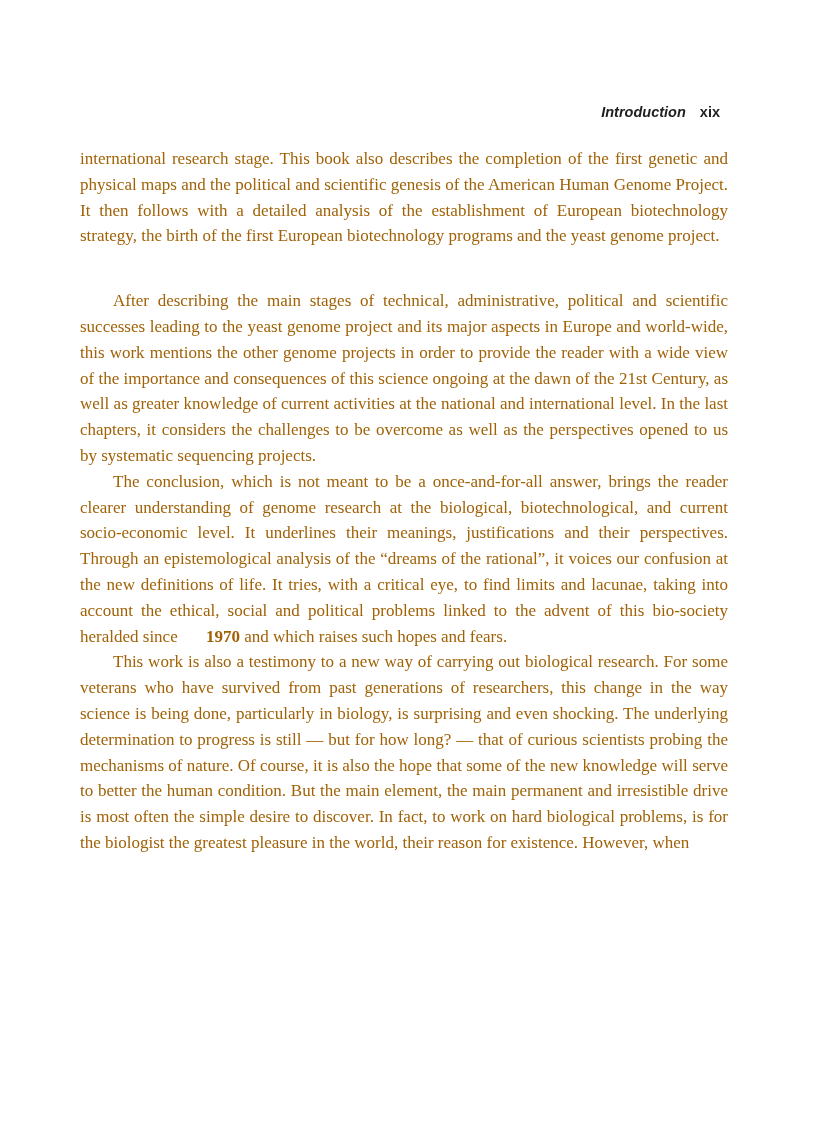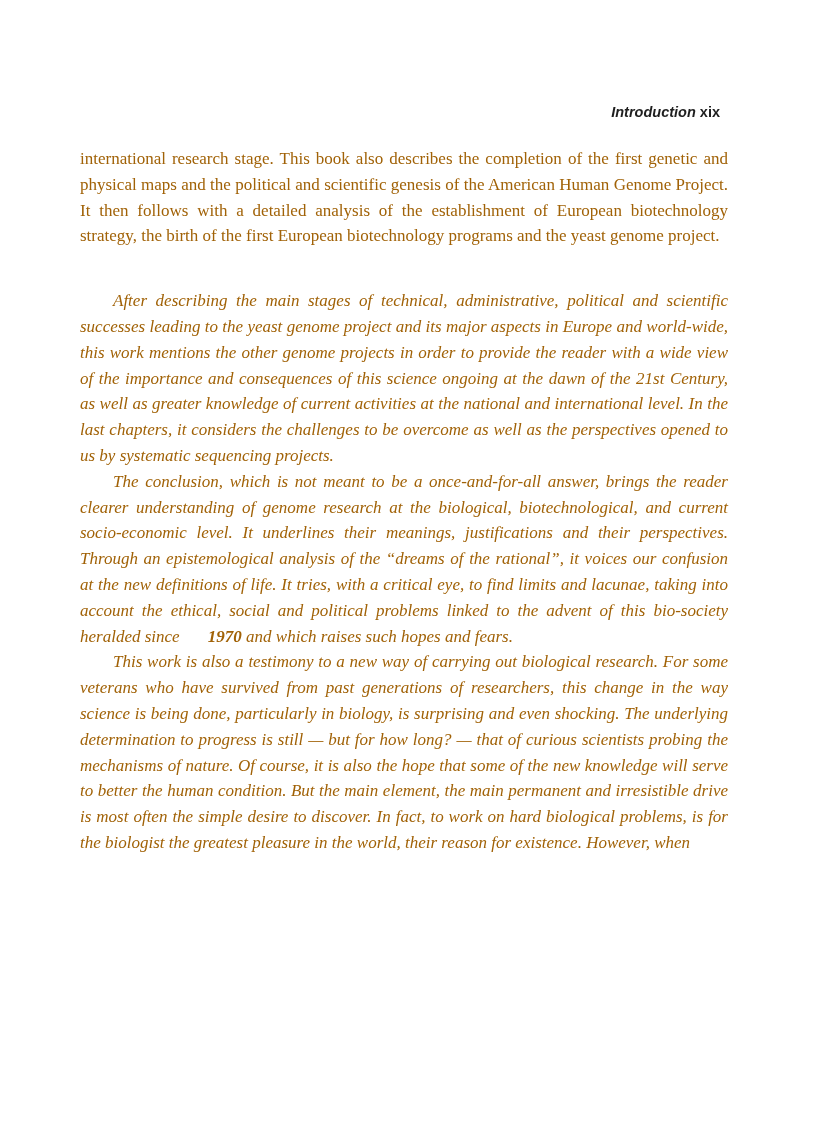--- a/index.html
+++ b/index.html
@@ -22,40 +22,40 @@
       font-size: 14.5px;
       font-weight: bold;
       color: #1f1f1f;
       white-space: nowrap;
     }
     .running-head .section {
       font-style: italic;
       text-align: center;
     }
     .running-head .page-num {
+      margin-left: 10px;
     }
     .text-block {
       position: absolute;
       left: 80px;
       top: 146px;
       width: 648px;
       font-family: "Liberation Serif", "DejaVu Serif", serif;
       font-size: 17px;
       line-height: 25.8px;
       text-align: justify;
       color: #a16207;
     }
     .text-block p {
       margin: 0;
       text-align: justify;
       hyphens: none;
     }
     .text-block p.indent {
       text-indent: 33px;
-      font-style: italic;
     }
     .text-block p.gap-before {
       margin-top: 39px;
     }
     .text-block b {
       font-weight: bold;
       margin-left: 24px;
     }
   </style>
 </head>

